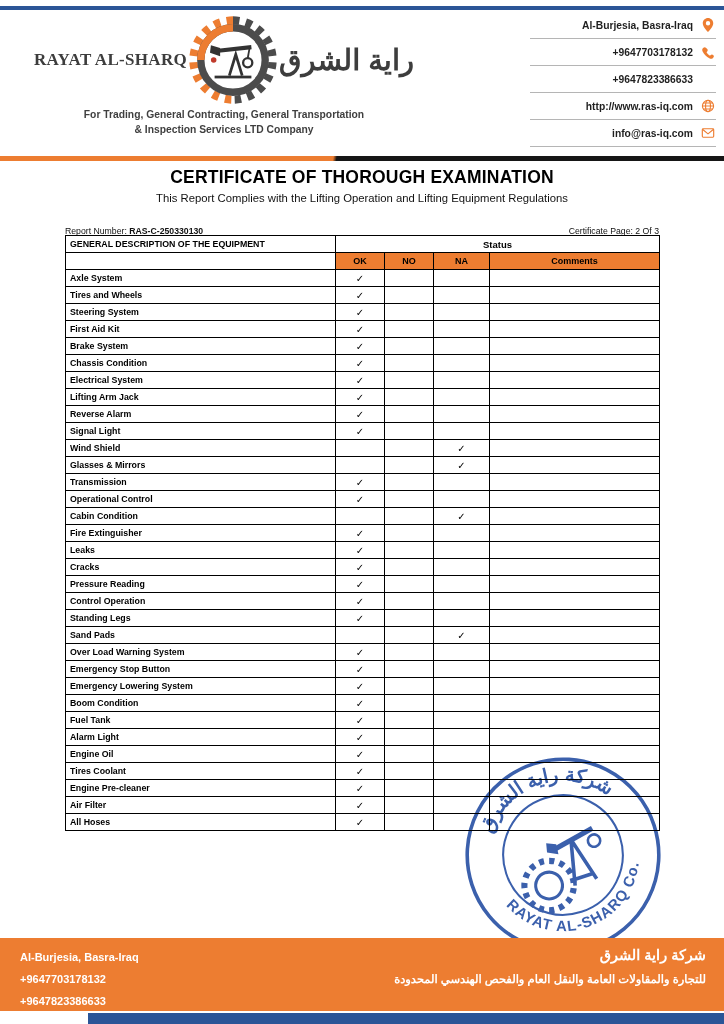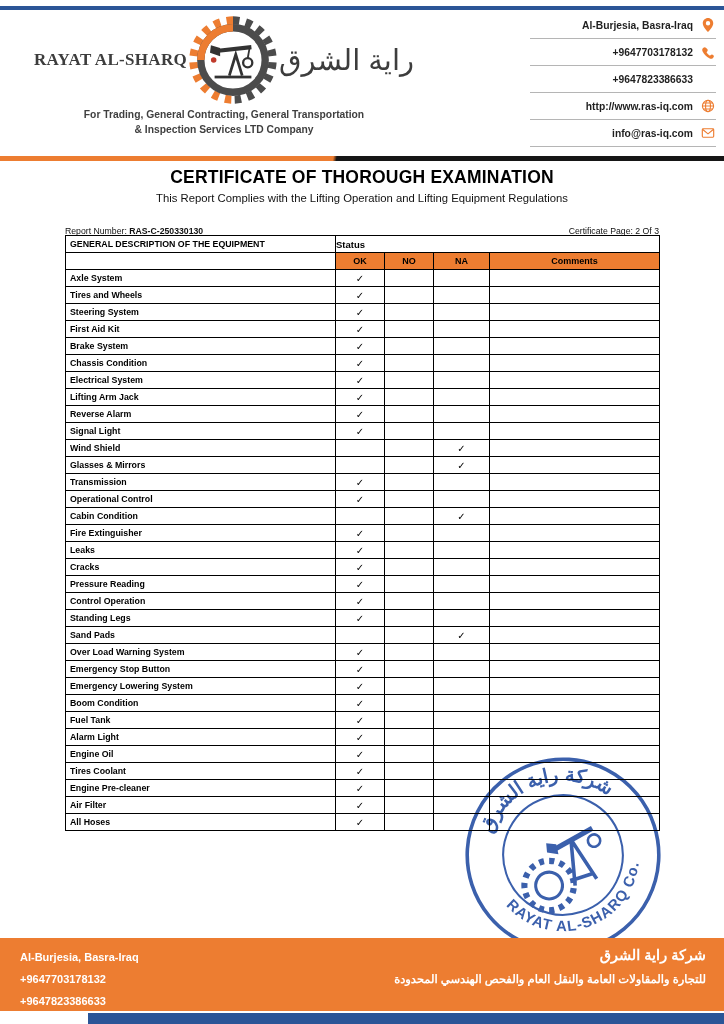--- a/index.html
+++ b/index.html
@@ -12,21 +12,21 @@
 
   
   .top-line { position:absolute; top:6px; left:0; width:100%; height:4px; background:var(--navy); }
   .bottom-line { position:absolute; top:1013px; left:88px; right:0; height:11px; background:var(--navy); }
 
   
   .letterhead { position:absolute; top:12px; left:0; width:100%; height:145px; }
   .logo-block { position:absolute; left:34px; top:2px; width:380px; text-align:center; }
   .logo-row { display:flex; align-items:center; justify-content:center; }
   .company-en { font-family:"Liberation Serif", serif; font-weight:700; font-size:17px; color:#3d3d3d; letter-spacing:.3px; white-space:nowrap; }
-  .company-ar { font-weight:400; font-size:29px; color:#3d3d3d; white-space:nowrap; }
+  .company-ar { font-weight:700; font-size:29px; color:#3d3d3d; white-space:nowrap; }
   .gear-logo { width:92px; height:92px; flex:0 0 auto; }
   .g-orange { stroke:var(--orange); fill:none; }
   .g-gray { stroke:#4c4c4c; fill:none; }
   .tagline { margin-top:2px; font-size:10.3px; font-weight:700; color:#3f3f3f; line-height:1.45; }
 
   .contacts { position:absolute; right:8px; top:0; width:186px; }
   .contact-row { display:flex; align-items:center; justify-content:flex-end; gap:7px; height:27px; border-bottom:1px solid #b5b5b5; }
   .contact-text { font-size:10.3px; font-weight:700; color:#1f1f1f; }
   .contact-icon { width:16px; height:15px; display:flex; align-items:center; justify-content:center; }
   .contact-icon svg { width:14px; height:14px; fill:var(--orange); }
@@ -43,21 +43,21 @@
 
   
   .report-row { position:absolute; top:226px; left:65px; width:594px; display:flex; justify-content:space-between; font-size:8.7px; color:#111; }
   .report-number b { font-weight:700; }
 
   
   .equip-table { position:absolute; top:235px; left:65px; width:594px; border-collapse:collapse; table-layout:fixed; background:#fff; }
   .equip-table th, .equip-table td { border:1px solid #000; height:17px; font-size:9px; color:#000; padding:0; overflow:hidden; }
   .col-name{width:270px} .col-ok{width:49px} .col-no{width:49px} .col-na{width:56px} .col-comments{width:170px}
   th.desc-header { text-align:left; padding-left:4px; font-size:8.8px; font-weight:700; }
-  th.status-header { text-align:left; font-size:9.5px; font-weight:700; }
+  th.status-header { text-align:center; font-size:9.5px; font-weight:700; }
   th.blank-header { background:#fff; }
   th.status-col-header { background:var(--orange); text-align:center; font-weight:700; font-size:9px; }
   td.name-cell { text-align:left; padding-left:4px; font-weight:700; font-size:8.8px; white-space:nowrap; }
   td.check-cell { text-align:center; font-size:10px; }
 
   
   .stamp { position:absolute; left:460px; top:752px; width:206px; height:206px; transform:rotate(-18deg); opacity:.92; mix-blend-mode:multiply; pointer-events:none; }
   .stamp .line { stroke:var(--stamp); fill:none; }
   .stamp .fillb { fill:var(--stamp); stroke:none; }
   .stamp text { fill:var(--stamp); font-family:"Liberation Sans", sans-serif; }

